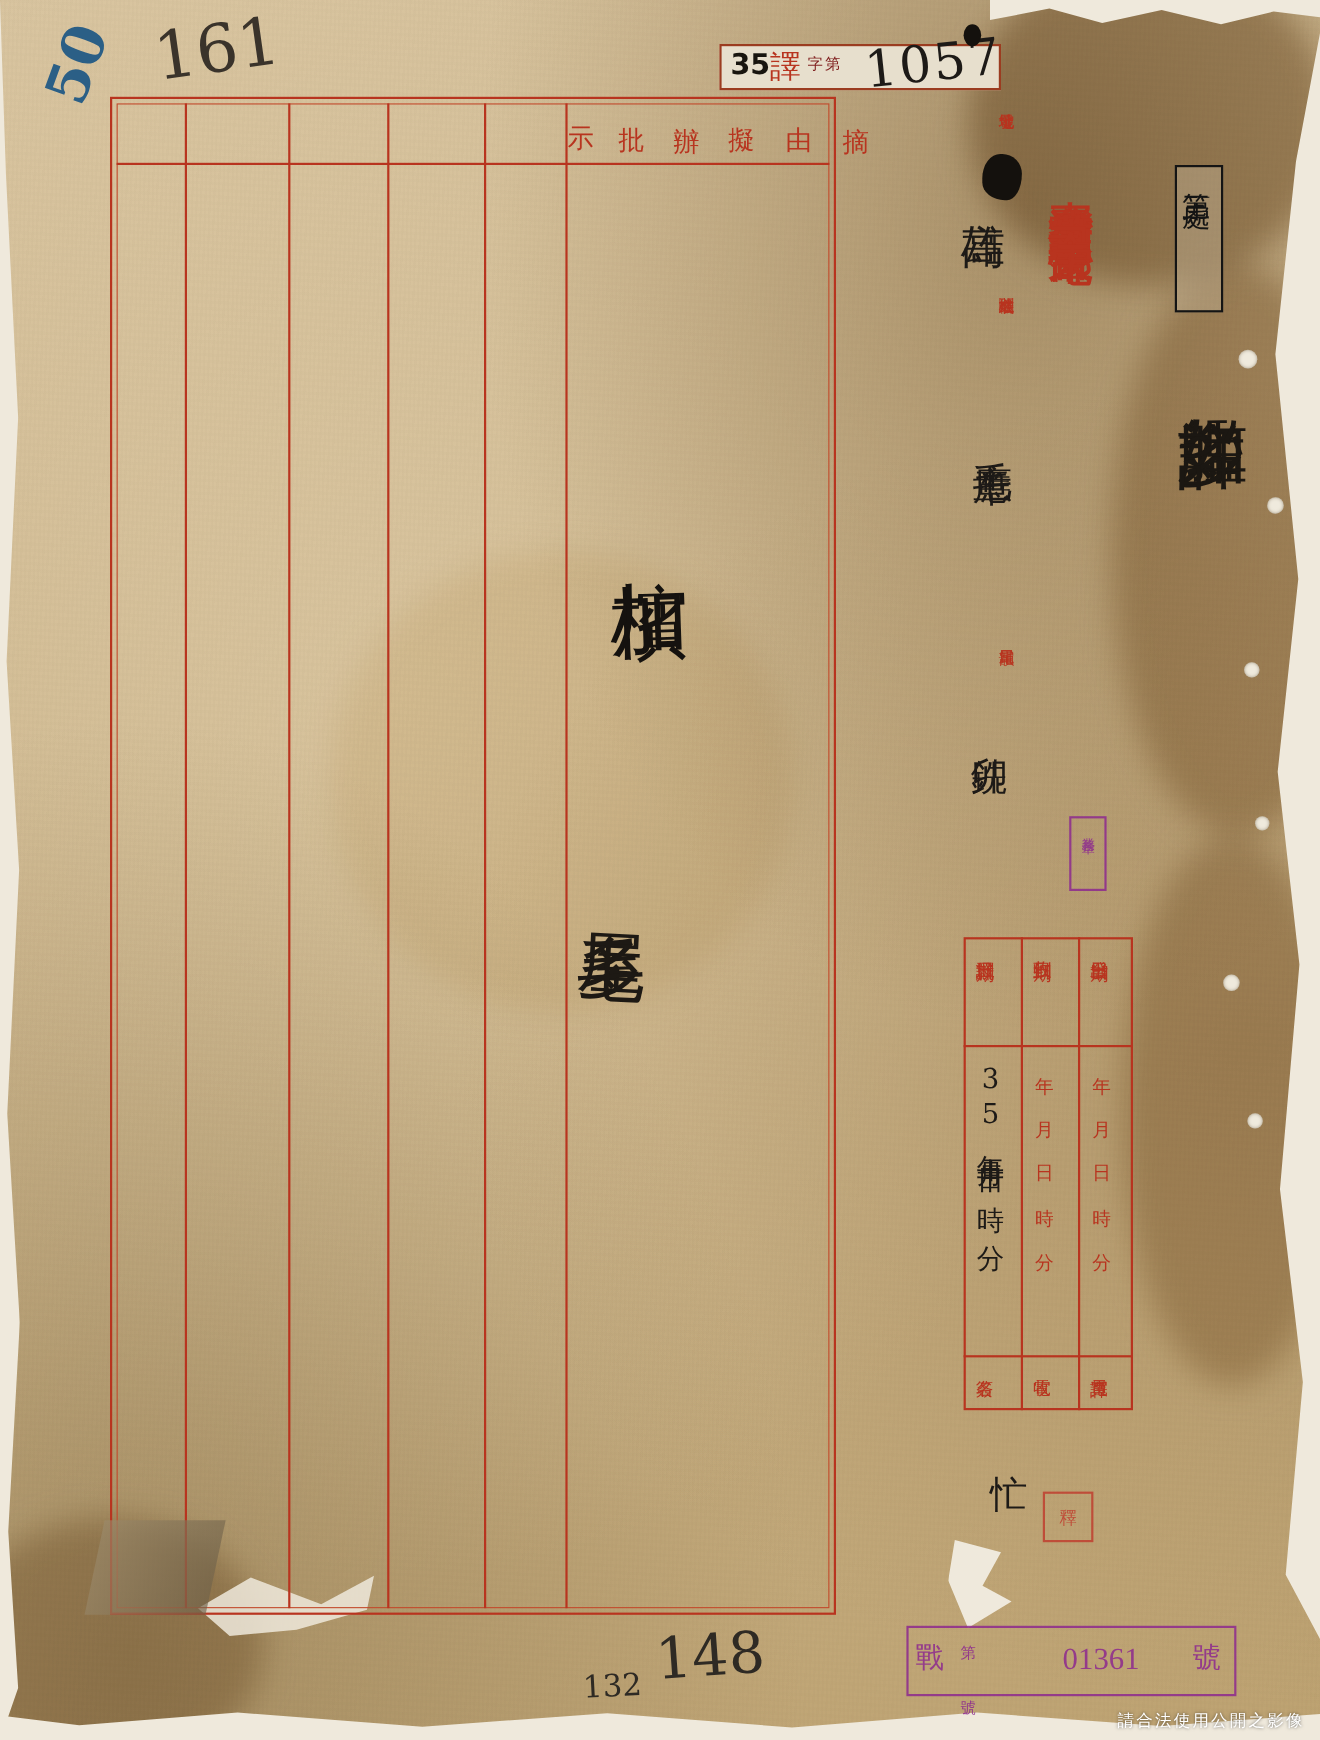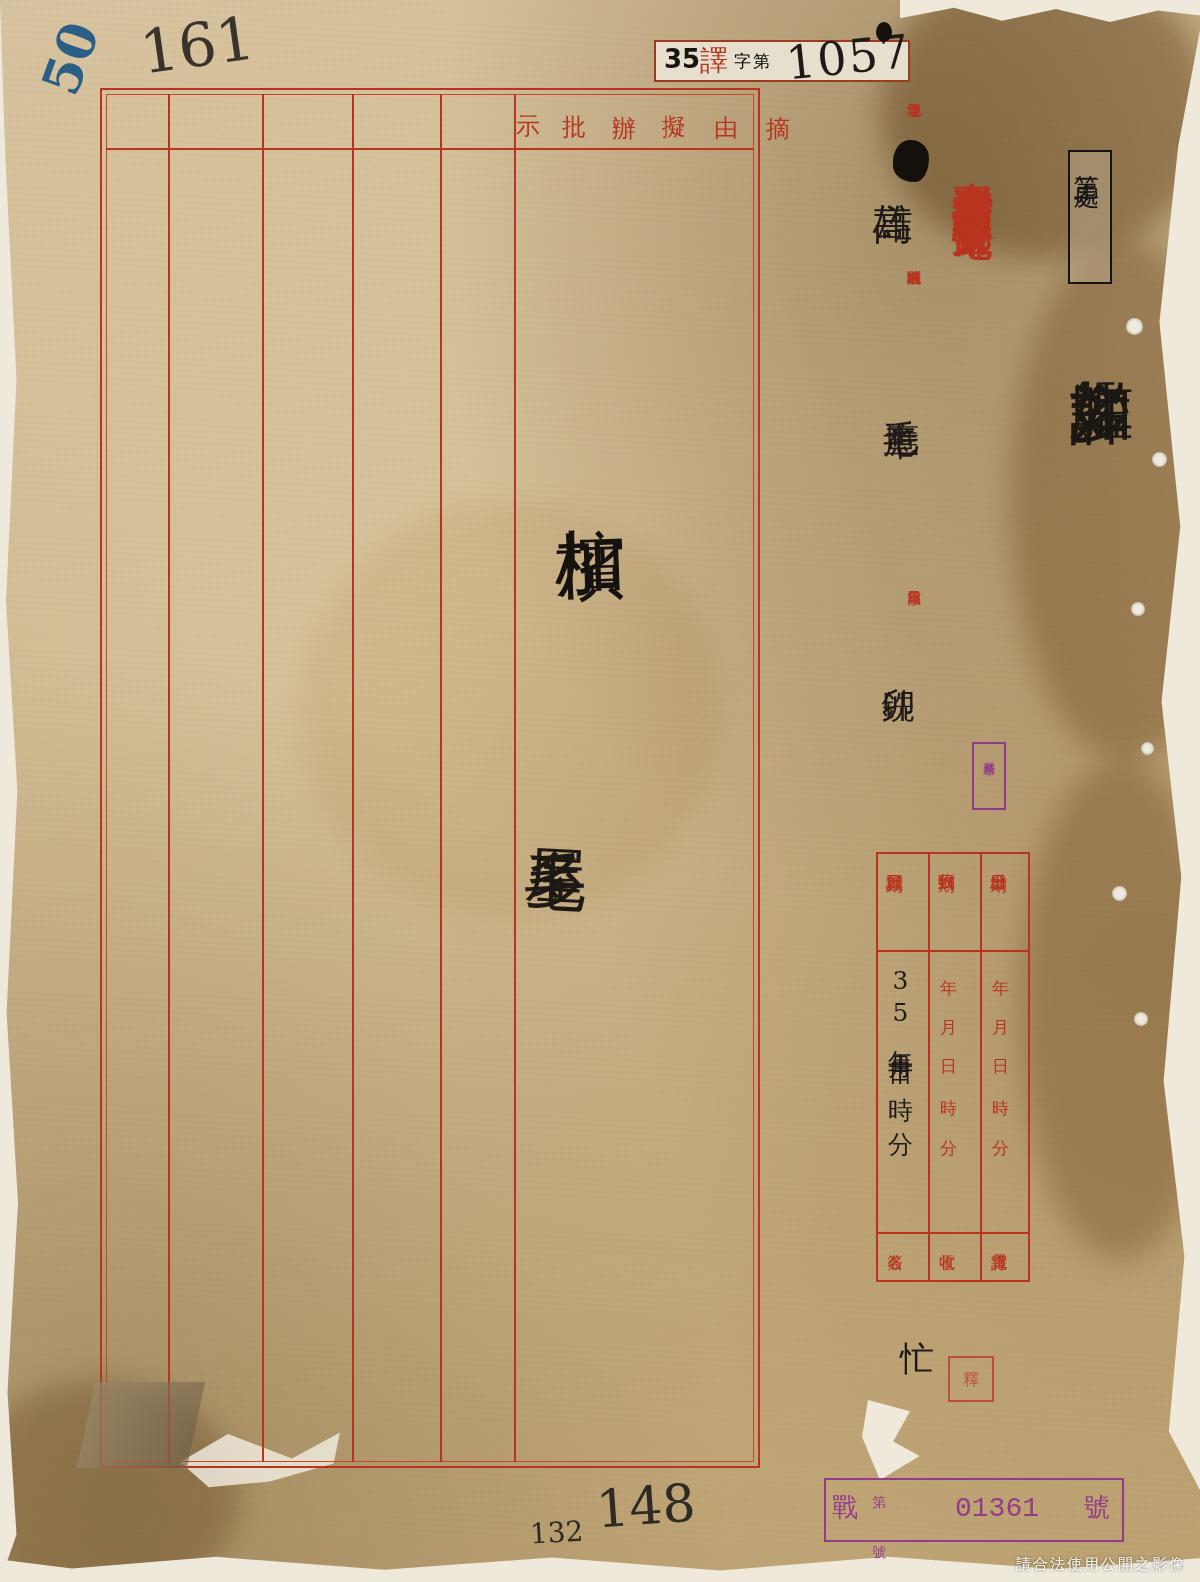--- a/index.html
+++ b/index.html
@@ -184,21 +184,21 @@
   <div class="hole" style="left:1112px; top:886px; width:15px; height:15px;"></div>
   <div class="hole" style="left:1134px; top:1012px; width:14px; height:14px;"></div>
 
   <div class="pencil" style="left:140px; top:10px; font-size:60px; transform:rotate(-8deg); color:#3a332b;">161</div>
   <div class="pencil" style="left:34px; top:28px; font-size:52px; color:#2b5f86; font-weight:bold; transform:rotate(-70deg);">50</div>
 
   <div class="num-35" style="left:654px; top:40px; width:252px; height:38px; border:2px solid #9b3c20; background:#e7dfcd;">
   </div>
   <div style="position:absolute; left:664px; top:44px; font-size:26px; font-weight:bold; color:#18150f;">35</div>
   <div style="position:absolute; left:700px; top:42px; font-size:28px; color:#b8341f; font-family:'DejaVu Serif',serif;">譯</div>
-  <div style="position:absolute; left:734px; top:50px; font-size:17px; color:#000000; letter-spacing:2px; font-family:'DejaVu Serif',serif;">字第</div>
+  <div style="position:absolute; left:734px; top:50px; font-size:14px; color:#7f1d1d; letter-spacing:2px; font-family:'DejaVu Serif',serif;">字第</div>
   <div class="hand" style="position:absolute; left:786px; top:30px; font-size:46px; transform:rotate(-6deg);">1057</div>
   <div class="blot" style="left:893px; top:140px; width:36px; height:42px;"></div>
   <div class="blot" style="left:876px; top:22px; width:16px; height:20px; border-radius:50%;"></div>
 
   <div class="corner-tag" style="left:1068px; top:150px; width:44px; height:134px; background:rgba(233,224,202,.25);">
     <div class="v" style="font-size:26px; letter-spacing:4px; line-height:1;">第三處</div>
   </div>
 
   <div class="red-box" style="left:100px; top:88px; width:660px; height:1380px;"></div>
   <div class="red-box-thin" style="left:106px; top:94px; width:648px; height:1368px;"></div>
@@ -264,21 +264,21 @@
   </div>
 
   <div class="brush" style="position:absolute; left:1062px; top:330px; font-size:64px; writing-mode:vertical-rl; text-orientation:upright; line-height:1.25; opacity:.95;">艦如多詳</div>
 
   <div class="pencil" style="left:596px; top:1476px; font-size:52px; transform:rotate(-4deg);">148</div>
   <div class="pencil" style="left:530px; top:1516px; font-size:28px; transform:rotate(-3deg);">132</div>
 
   <div class="seal" style="left:824px; top:1478px; width:300px; height:64px; padding:0;">
     <div style="position:absolute; left:6px; top:14px; font-size:26px;">戰</div>
     <div class="v" style="position:absolute; left:46px; top:4px; height:56px; font-size:14px; letter-spacing:1px;">第 　 號 　 件</div>
-    <div style="position:absolute; left:129px; top:14px; font-size:28px; font-family:Liberation Mono, monospace;">01361</div>
+    <div style="position:absolute; left:140px; top:14px; font-size:28px; font-family:Liberation Serif, serif;">01361</div>
     <div style="position:absolute; left:258px; top:14px; font-size:26px;">號</div>
   </div>
 
   <div class="footer-note">請合法使用公開之影像</div>
 
   <div style="position:absolute; left:86px; top:1382px; width:110px; height:86px; background:linear-gradient(100deg,#9b8a6b,#6f6149); opacity:.65; transform:skewX(-12deg);"></div>
 
 </div>
 
 </body></html>

